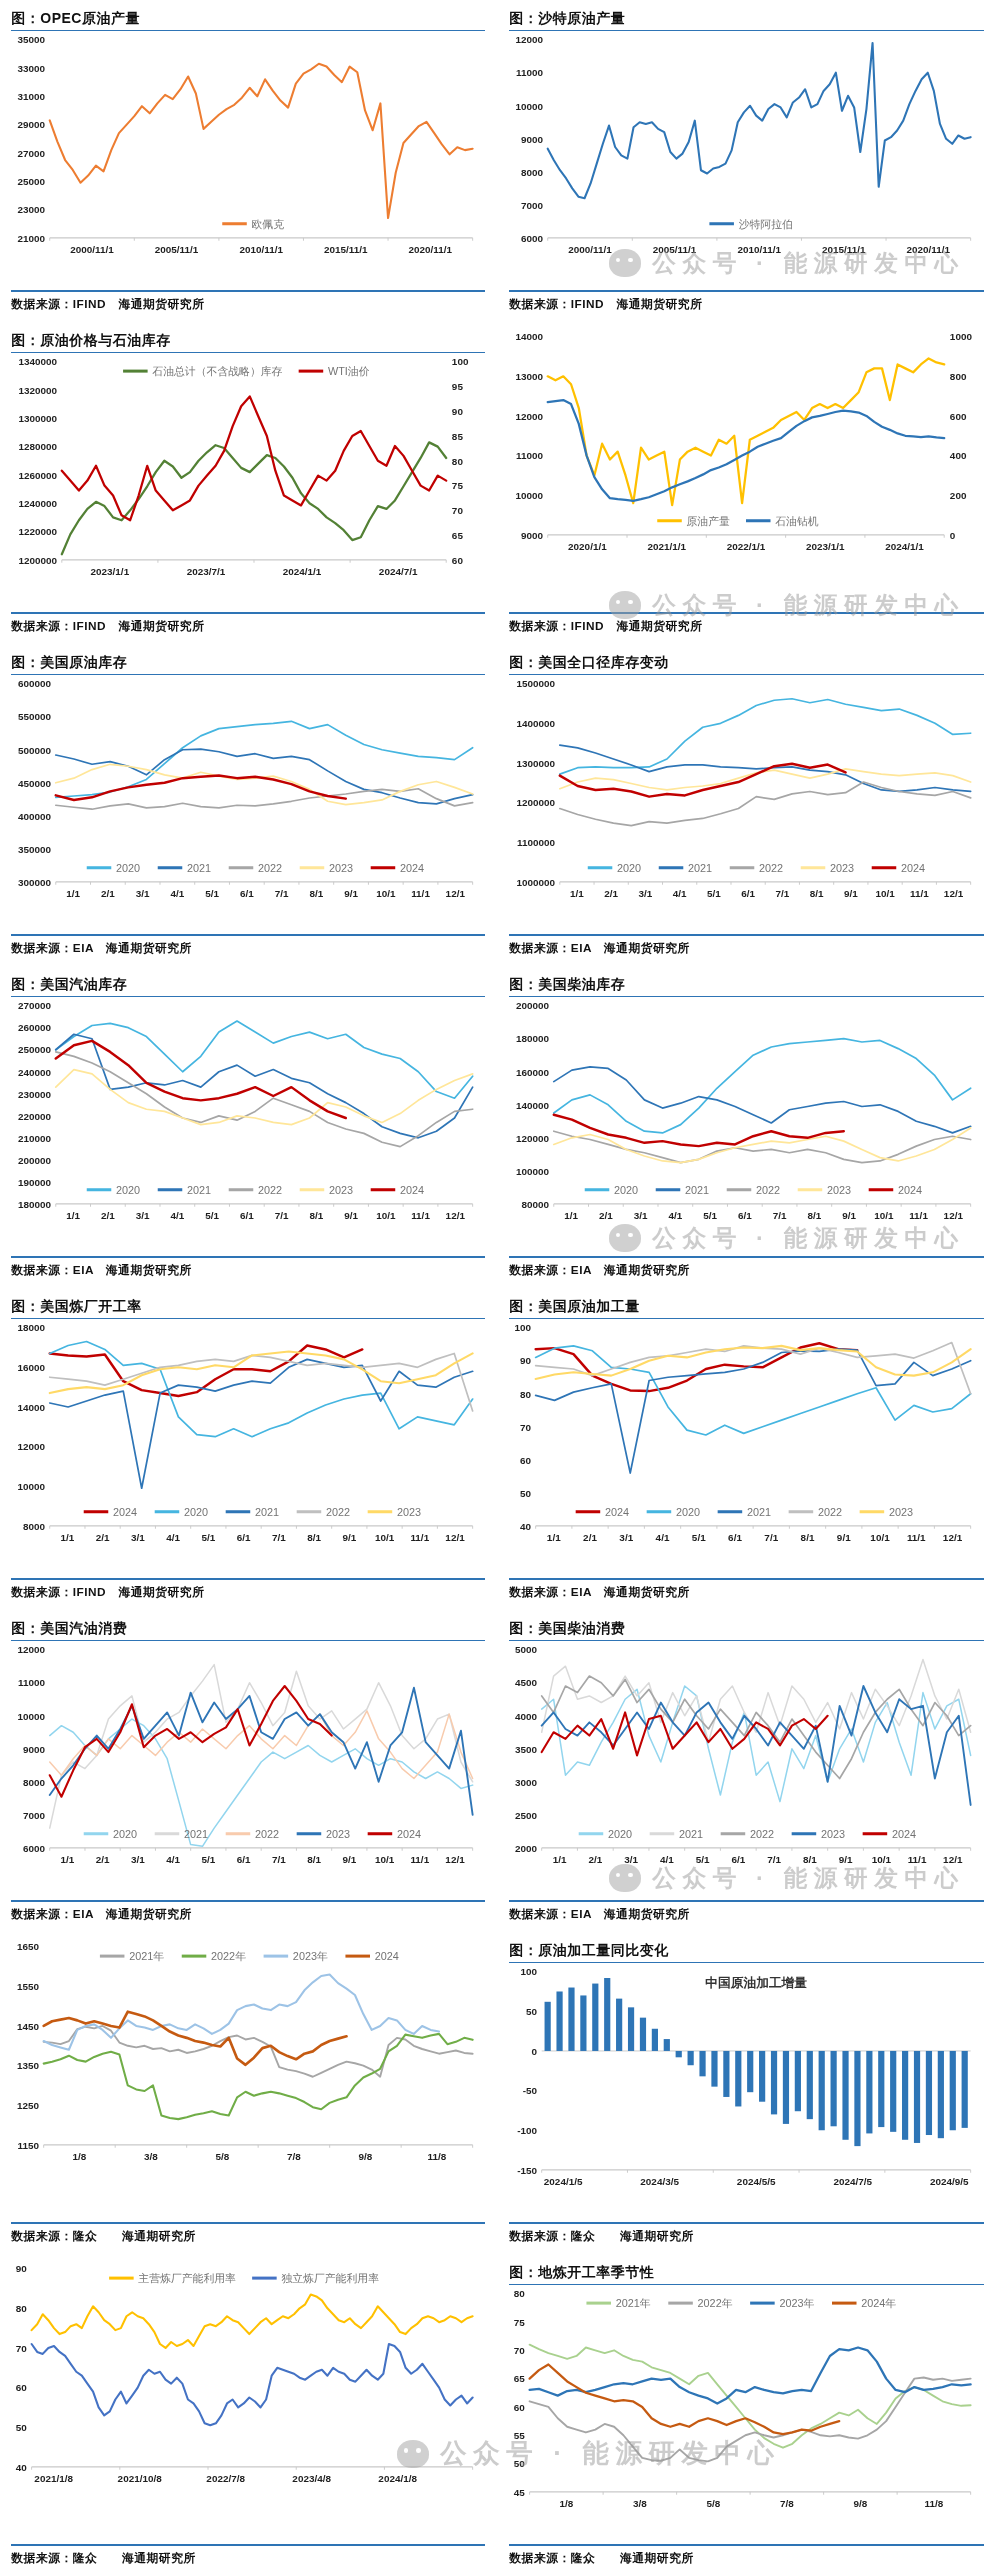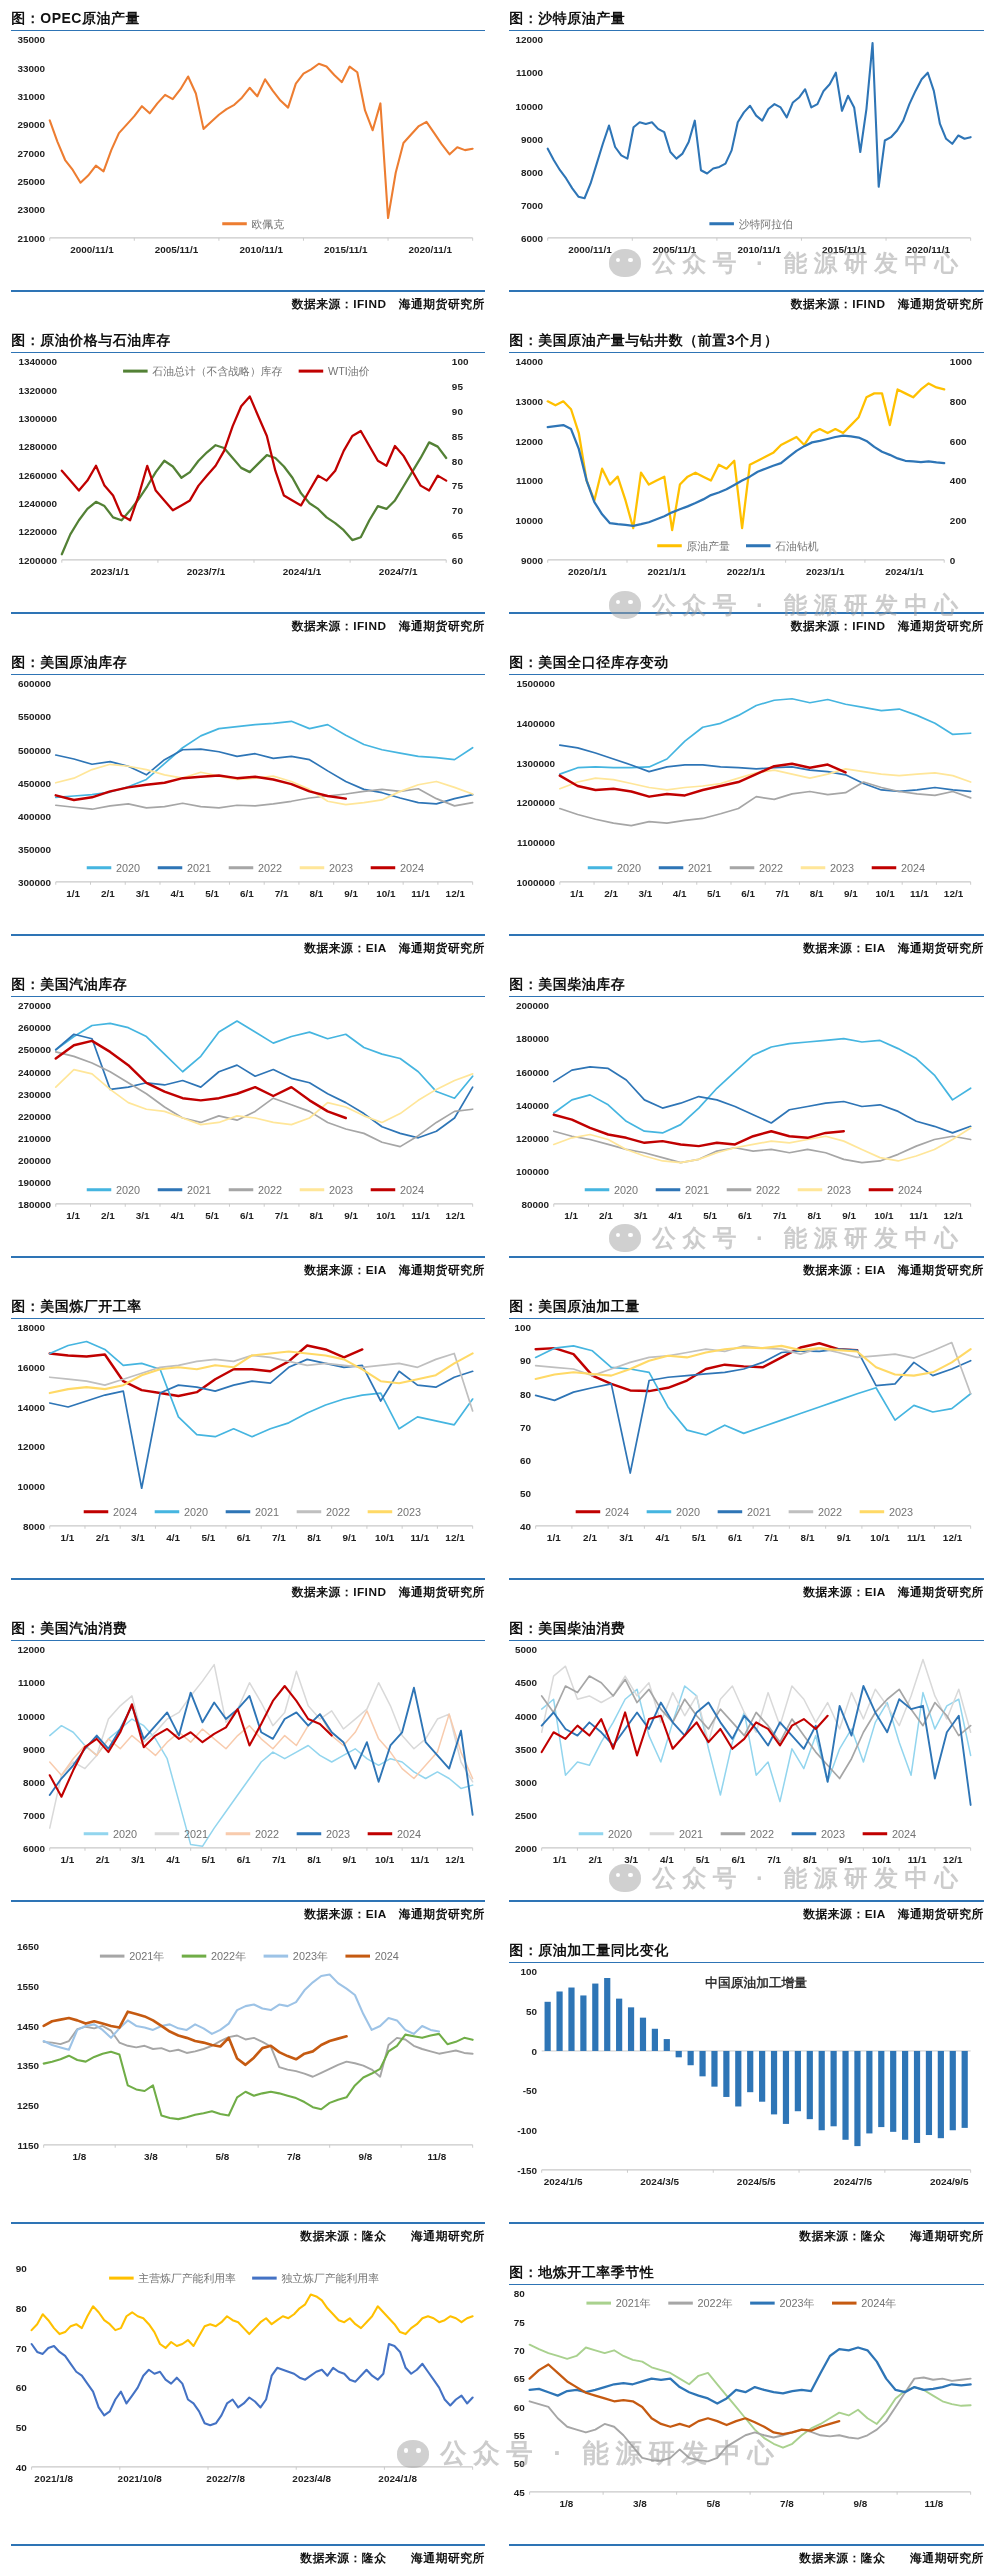--- a/index.html
+++ b/index.html
@@ -5,21 +5,21 @@
   html,body{margin:0;padding:0;background:#ffffff;}
   body{font-family:"Liberation Sans","DejaVu Sans",sans-serif;}
   #page{position:relative;width:996px;min-height:2576px;background:#fff;overflow:hidden;}
   #grid{display:grid;grid-template-columns:498px 499px;}
   .cell{height:322px;box-sizing:border-box;padding:8.5px 13.2px 9.4px 11.3px;display:flex;flex-direction:column;}
   .chart-title{font-size:14px;font-weight:bold;color:#111;letter-spacing:0.5px;
     border-bottom:1.9px solid #2E74B5;padding-bottom:3.8px;margin-bottom:2.8px;line-height:18px;}
   .chart-svg{flex:0 0 auto;display:block;}
   .footer-wrap{margin-top:auto;}
   .src-line{border-top:2.8px solid #2E74B5;}
-  .chart-source{font-size:11.8px;font-weight:bold;color:#111;padding-top:4.7px;letter-spacing:0.5px;text-align:right;}
+  .chart-source{font-size:11.8px;font-weight:bold;color:#111;padding-top:4.7px;letter-spacing:0.5px;}
   .wm{position:absolute;white-space:nowrap;color:#9a9a9a;opacity:.5;letter-spacing:6.6px;
     font-weight:bold;display:flex;align-items:center;pointer-events:none;}
   .wm-badge{width:32px;height:28px;border-radius:48% 48% 46% 46%;background:#a3a3a3;position:relative;
     display:inline-block;margin-right:11.3px;flex:0 0 auto;}
   .wm-badge::before{content:"";position:absolute;left:6.6px;top:8.5px;width:4.7px;height:4.7px;border-radius:50%;background:#fff;}
   .wm-badge::after{content:"";position:absolute;right:8.5px;top:8.5px;width:4.7px;height:4.7px;border-radius:50%;background:#fff;}
 </style>
 </head>
 <body>
 
@@ -127,21 +127,20 @@
           <line x1="304.70000000000005" y1="16" x2="330.70000000000005" y2="16" stroke="#C00000" stroke-width="3.2"></line>
           <text x="335.70000000000005" y="20" font-size="11.5" fill="#737373">WTI油价</text>
         </svg>
     <div class="footer-wrap">
       <div class="src-line"></div>
       <div class="chart-source">数据来源：IFIND　海通期货研究所</div>
     </div>
   </div>
 
   <div class="cell">
-    <div class="chart-title">图：美国原油产量与钻井数（前置3个月）</div>
     <svg class="chart-svg" width="473" height="236" viewBox="0 0 501 250">
           <text x="36" y="10" text-anchor="end" font-size="10.5" font-weight="bold" fill="#1f1f1f">14000</text>
           <text x="36" y="52" text-anchor="end" font-size="10.5" font-weight="bold" fill="#1f1f1f">13000</text>
           <text x="36" y="94" text-anchor="end" font-size="10.5" font-weight="bold" fill="#1f1f1f">12000</text>
           <text x="36" y="136" text-anchor="end" font-size="10.5" font-weight="bold" fill="#1f1f1f">11000</text>
           <text x="36" y="178" text-anchor="end" font-size="10.5" font-weight="bold" fill="#1f1f1f">10000</text>
           <text x="36" y="220" text-anchor="end" font-size="10.5" font-weight="bold" fill="#1f1f1f">9000</text>
           <text x="467" y="10" text-anchor="start" font-size="10.5" font-weight="bold" fill="#1f1f1f">1000</text>
           <text x="467" y="52" text-anchor="start" font-size="10.5" font-weight="bold" fill="#1f1f1f">800</text>
           <text x="467" y="94" text-anchor="start" font-size="10.5" font-weight="bold" fill="#1f1f1f">600</text>

